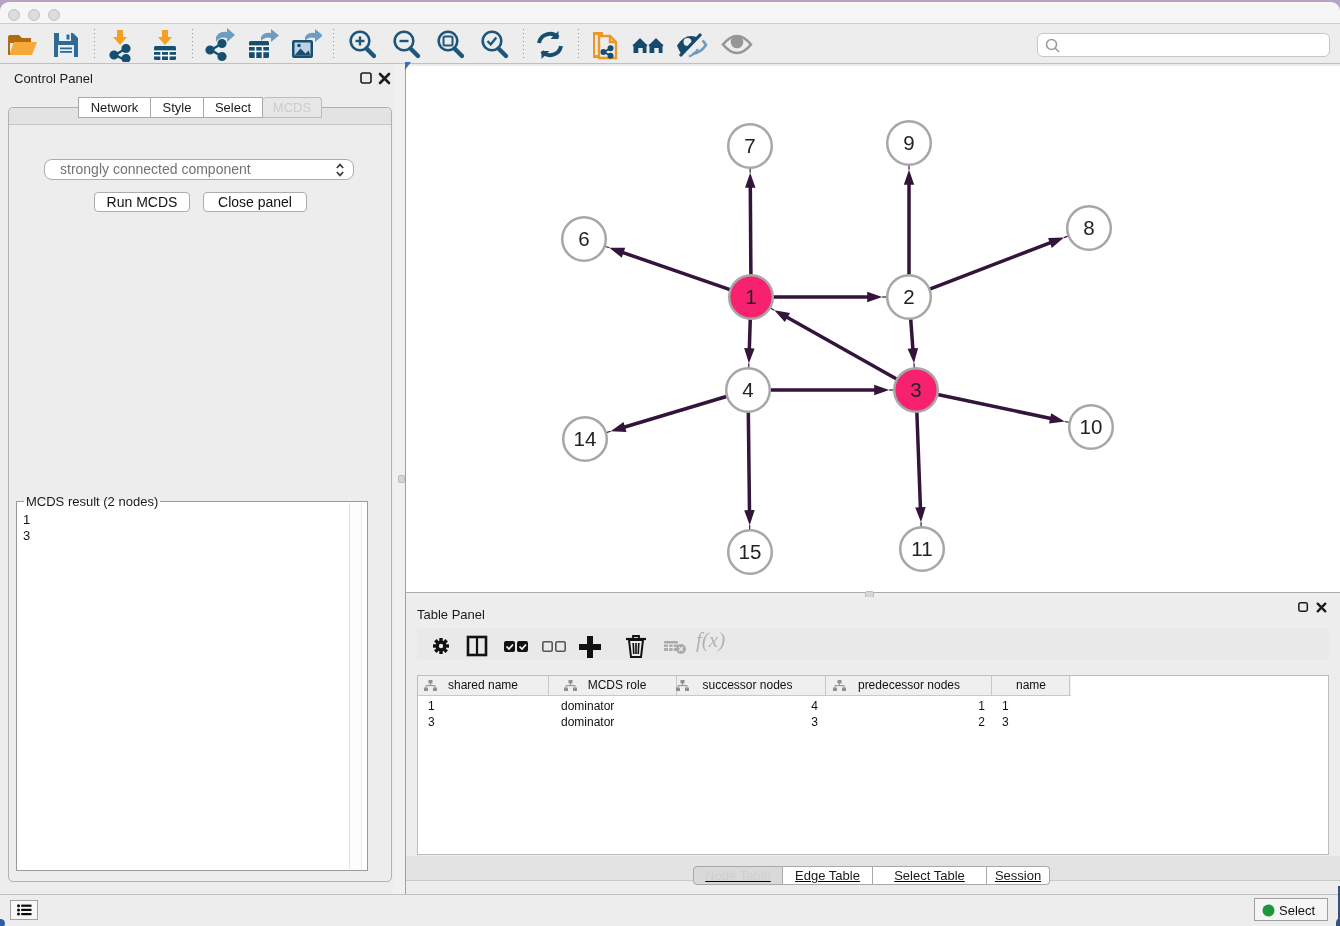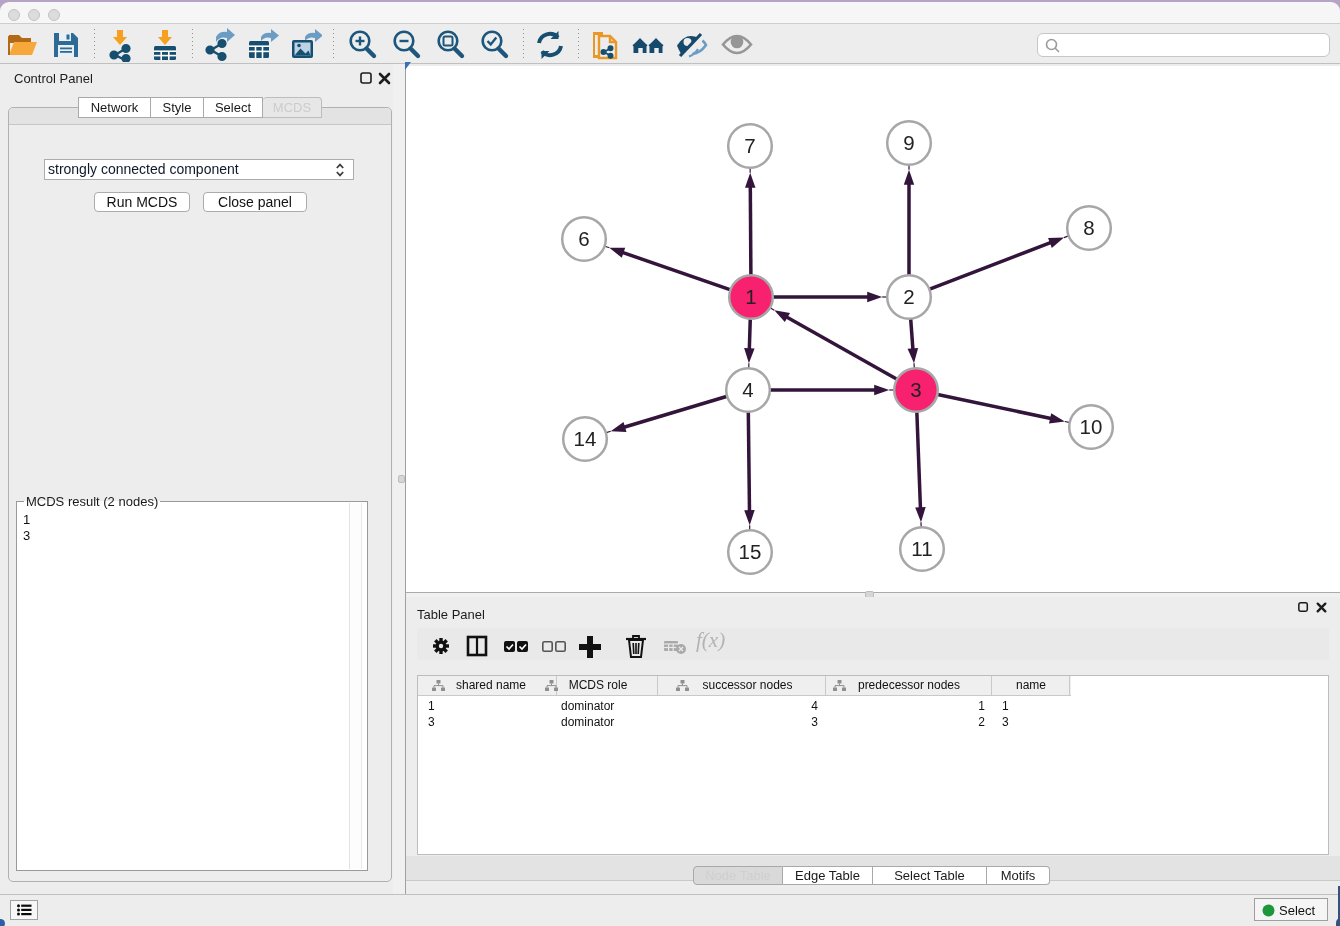--- a/index.html
+++ b/index.html
@@ -30,22 +30,22 @@
   #cpbox .topband { position:absolute; left:0; top:0; width:100%; height:17px;
     background:#e3e3e3; border-bottom:1px solid #c6c6c6; border-radius:5px 5px 0 0; }
   .tabs { position:absolute; top:33px; left:78px; height:21px; display:flex; z-index:5;border-radius:10px; }
   .tab { height:21px; background:#fff; border:1px solid #a9a9a9; border-left:none;
     font-size:13px; color:#1a1a1a; text-align:center; line-height:19px; }
   .tab.first { border-left:1px solid #a9a9a9; }
   .tab.dis { background:#e7e7e7; color:#ccc; border-color:#bdbdbd; border-radius:4px 4px 0 0; }
   #optlabel { position:absolute; left:0; width:393px; top:74px; text-align:center;
     font-size:13px; color:#1a1a1a; }
   #combo { position:absolute; left:44px; top:95px; width:310px; height:21px; background:#fff;
-    border:1px solid #acacac; border-radius:0; font-size:14px; color:#0f172a; line-height:19px;
-    padding-left:3px; }
+    border:1px solid #acacac; border-radius:8px; font-size:14px; color:#737373; line-height:19px;
+    padding-left:15px; }
   .btn { position:absolute; height:20px; background:#fff; border:1px solid #acacac;
     border-radius:4px; font-size:14px; color:#111; text-align:center; line-height:18px; }
   #mcdsbox { position:absolute; left:16px; top:437px; width:352px; height:370px;
     border:1px solid #9a9a9a; background:#fff; }
   #mcdsbox .leg { position:absolute; left:7px; top:-8px; background:linear-gradient(#ededed 50%, #ffffff 50%);
     font-size:13px; color:#1a1a1a; padding:0 2px; }
   #mcdsbox .items { position:absolute; left:6px; top:10px; font-size:13px; color:#111; line-height:16px; }
   #mcdsbox .sb { position:absolute; right:5px; top:1px; bottom:1px; width:13px;
     border-left:1px solid #e2e2e2; border-right:1px solid #e9e9e9; background:#fdfdfd; }
   
@@ -282,21 +282,21 @@
   #ttoolbar { position:absolute; left:11px; top:31px; width:912px; height:32px; background:#e9e9e9; }
   .tt { position:absolute; top:5px; }
   #ttable { position:absolute; left:11px; top:78px; width:912px; height:180px; background:#fff;
     border:1px solid #bdbdbd; }
   #thead { position:absolute; left:0; top:0; height:20px; width:653px; background:#efefef;
     border-bottom:1px solid #c9c9c9; font-size:12px; color:#111; }
   .th { position:absolute; top:0; height:19px; border-right:1px solid #c9c9c9;
     text-align:center; line-height:19px; }
   .th svg { position:absolute; left:6px; top:4px; }
   .trow { position:absolute; font-size:12px; color:#111; height:16px; line-height:16px; }
-  #ttabs { position:absolute; left:287px; top:269px; height:19px; display:flex; }
+  #ttabs { position:absolute; left:287px; top:269px; height:19px; display:flex;text-decoration:underline; }
   #tabband { position:absolute; left:0; top:259px; width:934px; height:25px; background:#e3e3e3; border-bottom:1px solid #c9c9c9; }
   .ttab { height:19px; background:#fff; border:1px solid #a9a9a9; border-left:none;
     font-size:13px; color:#1a1a1a; text-align:center; line-height:18px; }
   .ttab.first { border-left:1px solid #a9a9a9; border-radius:4px 0 0 4px; }
   .ttab.last { border-radius:0 4px 4px 0; }
   .ttab.dis { background:#d9d9d9; color:#cfcfcf; }
   #statusbar { position:absolute; left:0; top:894px; width:1340px; height:32px;
     background:#ededed; border-top:1px solid #c0c0c0; }
   #listbtn { position:absolute; left:10px; top:5px; width:28px; height:20px; background:#f7f7f7;
     border:1px solid #a2a2a2; }
@@ -457,29 +457,29 @@
             <line x1="11.2" y1="11" x2="11.2" y2="18"></line>
             <line x1="2" y1="14.5" x2="16" y2="14.5"></line>
           </g>
       <circle cx="19" cy="16" r="5" fill="#a9a9a9"></circle>
       <path d="M17 14 l4 4 M21 14 l-4 4" stroke="#e9e9e9" stroke-width="1.4"></path>
     </svg>
     <div class="tt" style="left:279px;top:0px;font-family:'Liberation Serif',serif;font-style:italic;font-size:21px;color:#b3b3b3;">f(x)</div>
   </div>
   <div id="ttable">
     <div id="thead">
-      <div class="th" style="left:8px;width:131px"><svg width="13" height="12" viewBox="0 0 13 12">
+      <div class="th" style="left:0;width:131px"><svg width="13" height="12" viewBox="0 0 13 12">
               <g fill="#8f8f8f">
                 <rect x="4.5" y="0" width="4" height="3.4" rx="0.5"></rect>
                 <rect x="0" y="7.6" width="4" height="3.4" rx="0.5"></rect>
                 <rect x="9" y="7.6" width="4" height="3.4" rx="0.5"></rect>
               </g>
               <path d="M6.5 3.4 v2 M2 7.6 v-2 h9 v2" fill="none" stroke="#8f8f8f" stroke-width="1"></path>
             </svg>shared name</div>
-      <div class="th" style="left:121px;width:119px"><svg width="13" height="12" viewBox="0 0 13 12">
+      <div class="th" style="left:140px;width:119px"><svg width="13" height="12" viewBox="0 0 13 12">
               <g fill="#8f8f8f">
                 <rect x="4.5" y="0" width="4" height="3.4" rx="0.5"></rect>
                 <rect x="0" y="7.6" width="4" height="3.4" rx="0.5"></rect>
                 <rect x="9" y="7.6" width="4" height="3.4" rx="0.5"></rect>
               </g>
               <path d="M6.5 3.4 v2 M2 7.6 v-2 h9 v2" fill="none" stroke="#8f8f8f" stroke-width="1"></path>
             </svg>MCDS role</div>
       <div class="th" style="left:252px;width:156px"><svg width="13" height="12" viewBox="0 0 13 12">
               <g fill="#8f8f8f">
                 <rect x="4.5" y="0" width="4" height="3.4" rx="0.5"></rect>
@@ -507,21 +507,21 @@
     <div class="trow" style="left:143px;top:38px">dominator</div>
     <div class="trow" style="left:252px;top:38px;width:148px;text-align:right">3</div>
     <div class="trow" style="left:409px;top:38px;width:158px;text-align:right">2</div>
     <div class="trow" style="left:584px;top:38px">3</div>
   </div>
   <div id="tabband"></div>
   <div id="ttabs">
     <div class="ttab first dis" style="width:90px">Node Table</div>
     <div class="ttab" style="width:90px">Edge Table</div>
     <div class="ttab" style="width:114px">Select Table</div>
-    <div class="ttab last" style="width:63px">Motifs</div>
+    <div class="ttab last" style="width:63px">Session</div>
   </div>
 </div>
 <div id="statusbar">
   <div id="listbtn">
     <svg width="15" height="12" viewBox="0 0 15 12" style="position:absolute;left:6px;top:3px">
       <g fill="#0a0a0a">
             <circle cx="1.5" cy="1.7" r="1.5"></circle>
             <circle cx="1.5" cy="5.9" r="1.5"></circle>
             <circle cx="1.5" cy="10.1" r="1.5"></circle>
       <rect x="4.2" y="0.6" width="10.3" height="2.2"></rect>

